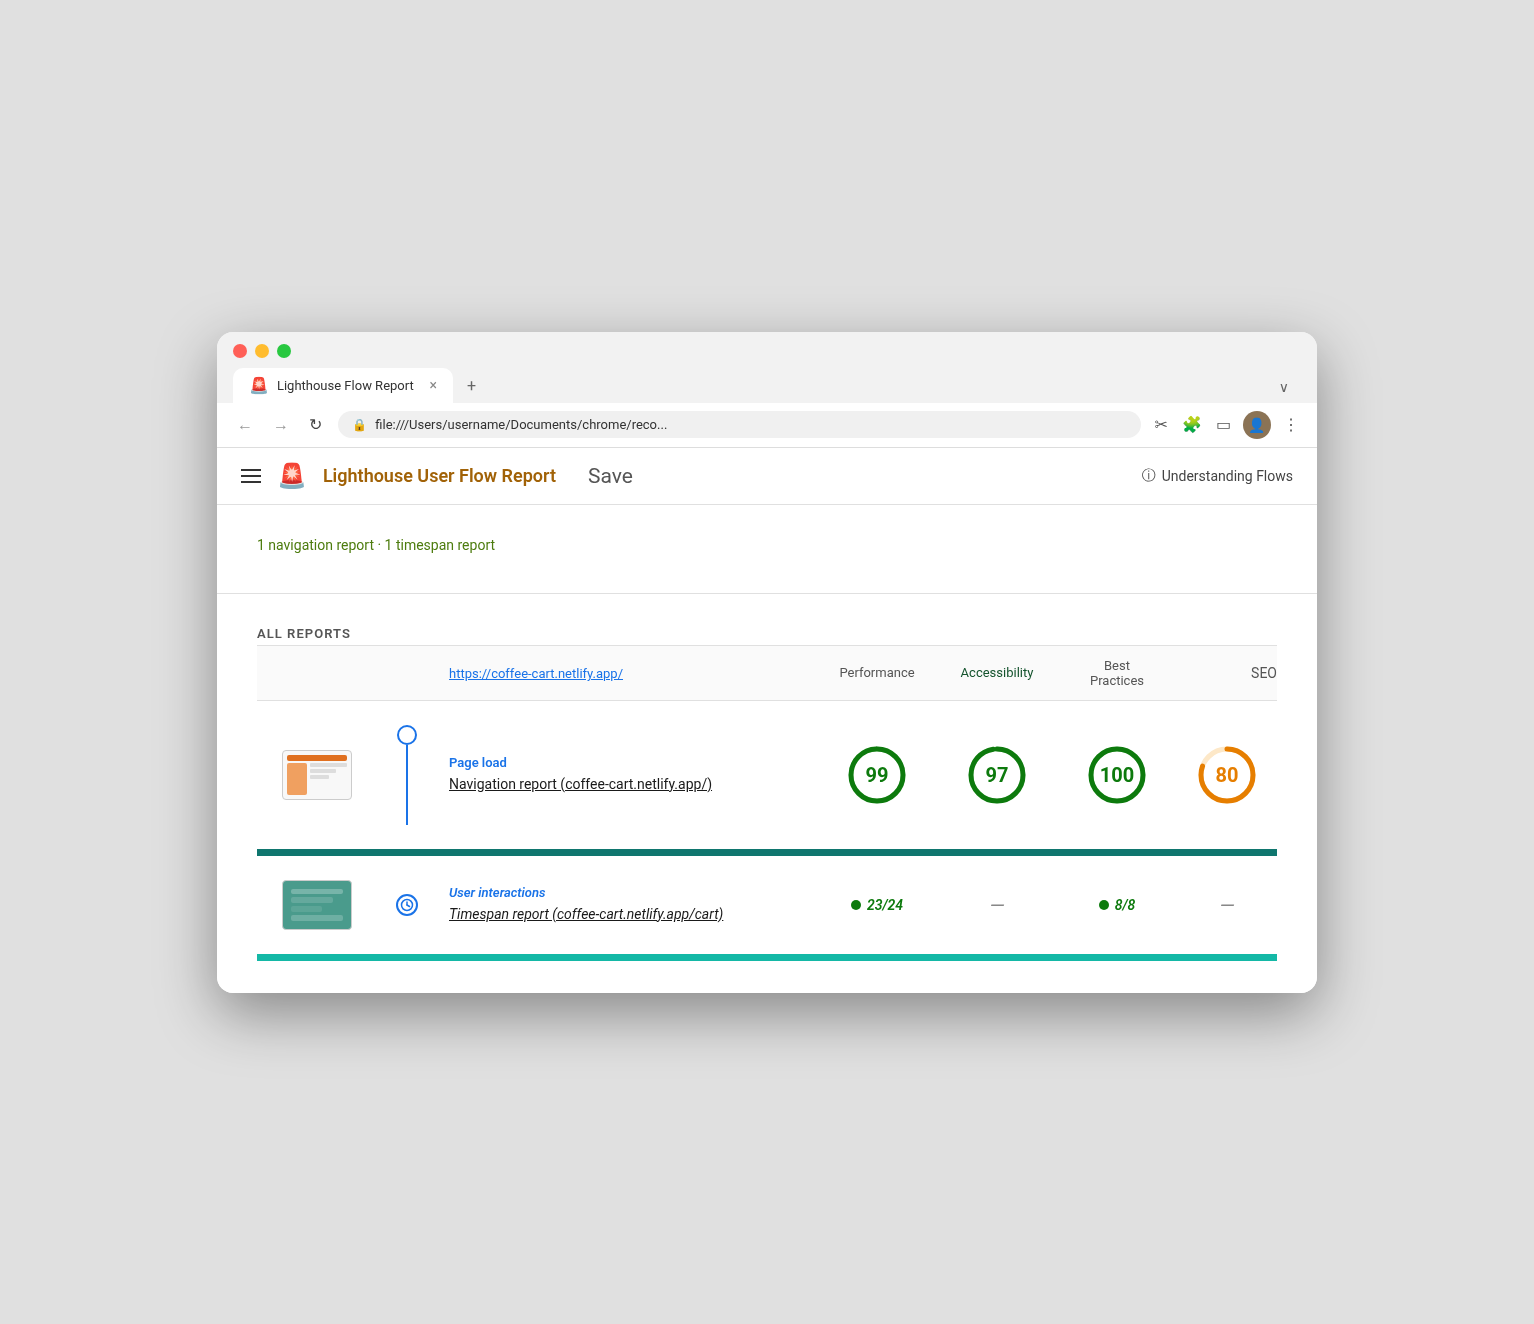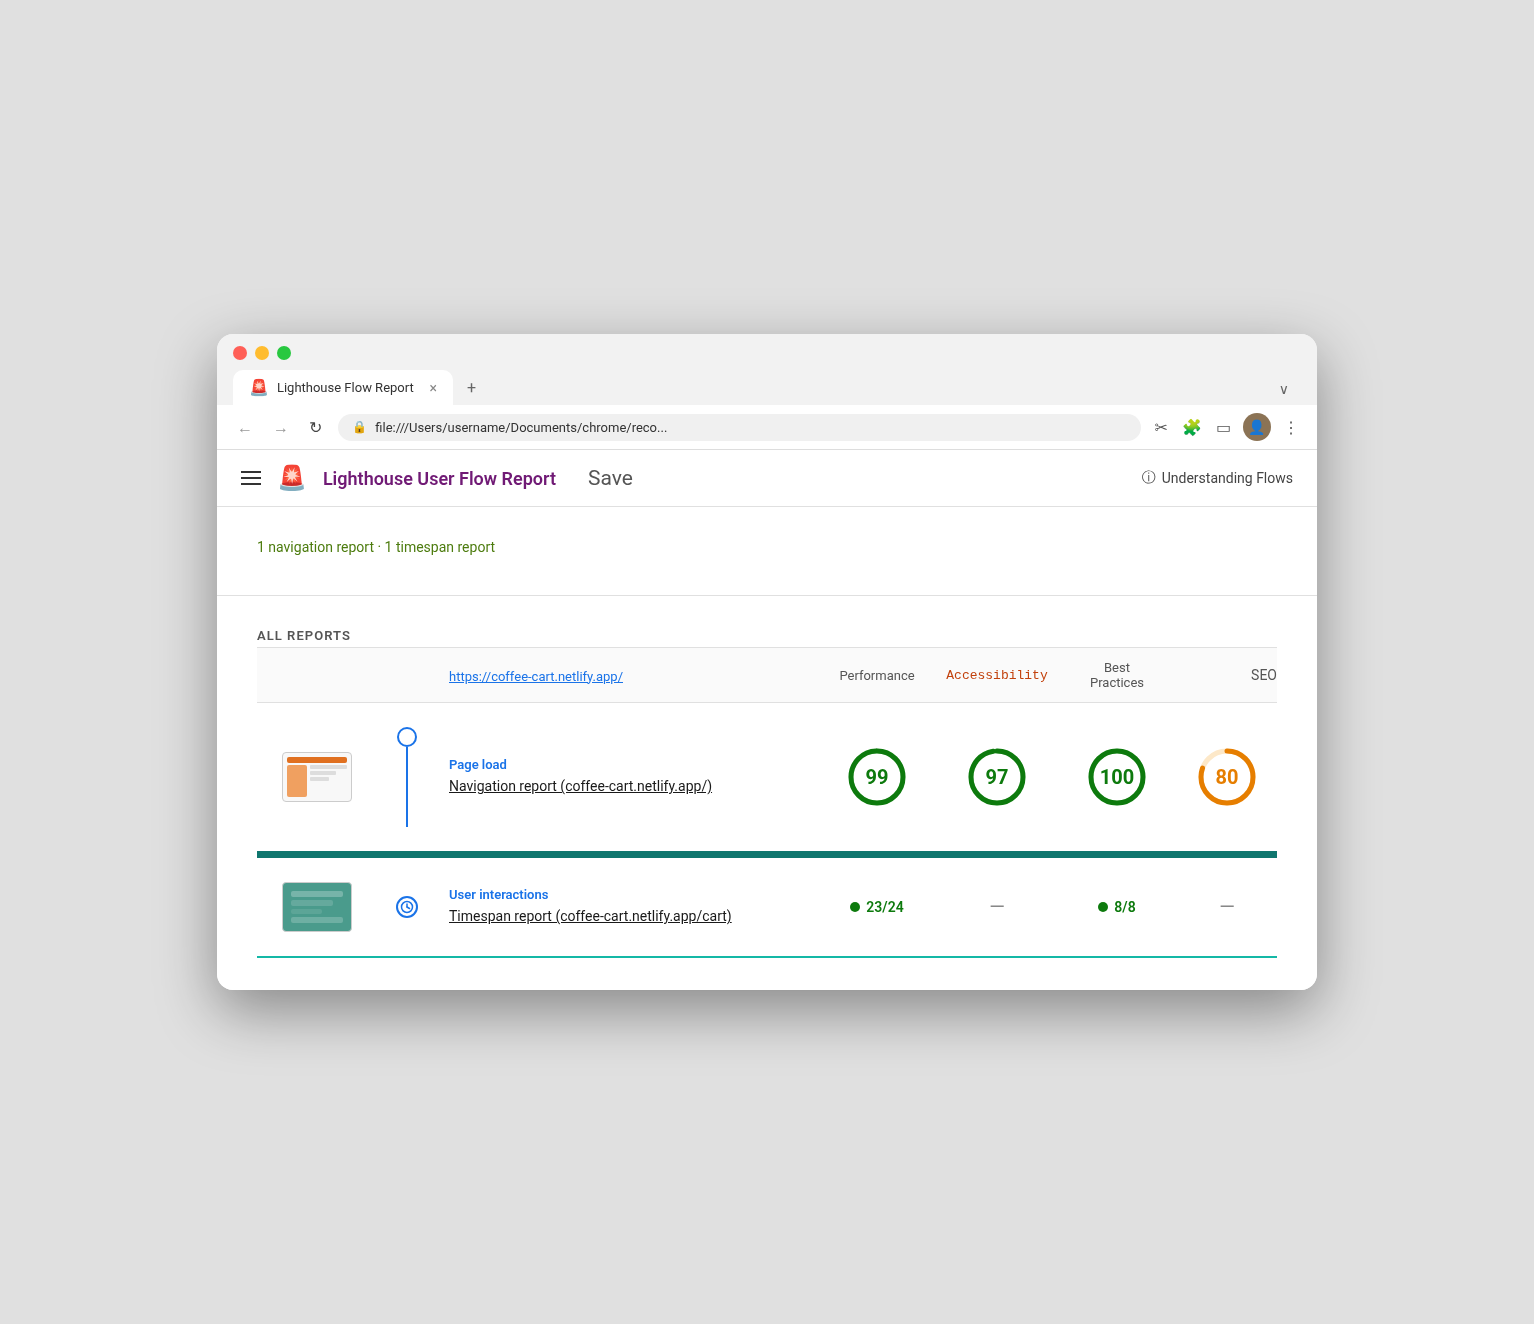--- a/index.html
+++ b/index.html
@@ -171,21 +171,21 @@
       background: #333;
     }
 
     .lighthouse-logo {
       font-size: 24px;
     }
 
     .app-title {
       font-size: 18px;
       font-weight: 600;
-      color: #701a75;
+      color: #a16207;
     }
 
     .app-save {
       margin-left: 16px;
       font-size: 21px;
       color: #555;
       cursor: pointer;
     }
 
     .app-help {
@@ -452,21 +452,21 @@
 
       <div class="reports-table">
 
         <div style="display:flex; align-items:center; padding: 12px 0; border-bottom:1px solid #e0e0e0; background:#fafafa;">
           <div style="width:120px; flex-shrink:0;"></div>
           <div style="width:60px; flex-shrink:0;"></div>
           <div style="flex:1; padding: 0 12px;">
             <span style="font-size:13px; color:#1a73e8; text-decoration:underline; cursor:pointer;">https://coffee-cart.netlify.app/</span>
           </div>
           <div style="width:120px; text-align:center; font-size:13px; color:#555;">Performance</div>
-          <div style="width:120px; text-align:center; font-size:13px; color:#c2410c;font-family:Liberation Mono, monospace;">Accessibility</div>
+          <div style="width:120px; text-align:center; font-size:13px; color:#14532d;">Accessibility</div>
           <div style="width:120px; text-align:center; font-size:13px; color:#555; white-space:pre-line;">Best<br>Practices</div>
           <div style="width:100px; text-align:right; font-size:14px; color:#555;">SEO</div>
         </div>
 
         <div style="display:flex; align-items:center; padding: 24px 0; border-bottom:7px solid #0f766e;">
 
           <div style="width:120px; flex-shrink:0; display:flex; justify-content:center;">
             <div class="thumbnail">
               <div class="thumb-bar colored"></div>
               <div class="thumb-content">
@@ -526,21 +526,21 @@
             <div class="score-gauge">
               <svg width="64" height="64" viewBox="0 0 64 64">
                 <circle cx="32" cy="32" r="26" fill="none" stroke="#fde8c8" stroke-width="5"></circle>
                 <circle cx="32" cy="32" r="26" fill="none" stroke="#e67e00" stroke-width="5" stroke-dasharray="163.4" stroke-dashoffset="32.7" stroke-linecap="round"></circle>
               </svg>
               <span class="score-number score-orange">80</span>
             </div>
           </div>
         </div>
 
-        <div style="display:flex; align-items:center; padding: 24px 0; border-bottom:2px solid #14b8a6;">
+        <div style="display:flex; align-items:center; padding: 24px 0; border-bottom:7px solid #14b8a6;font-style:italic;">
 
           <div style="width:120px; flex-shrink:0; display:flex; justify-content:center;">
             <div class="thumbnail" style="background:#4a9b8c;">
               <div style="width:100%; height:100%; padding:4px; display:flex; flex-direction:column; gap:3px;">
                 <div style="height:8px; background:rgba(255,255,255,0.25); border-radius:2px;"></div>
                 <div style="height:8px; background:rgba(255,255,255,0.15); border-radius:2px; width:80%;"></div>
                 <div style="height:8px; background:rgba(255,255,255,0.1); border-radius:2px; width:60%;"></div>
                 <div style="height:8px; background:rgba(255,255,255,0.2); border-radius:2px; margin-top:auto;"></div>
               </div>
             </div>

